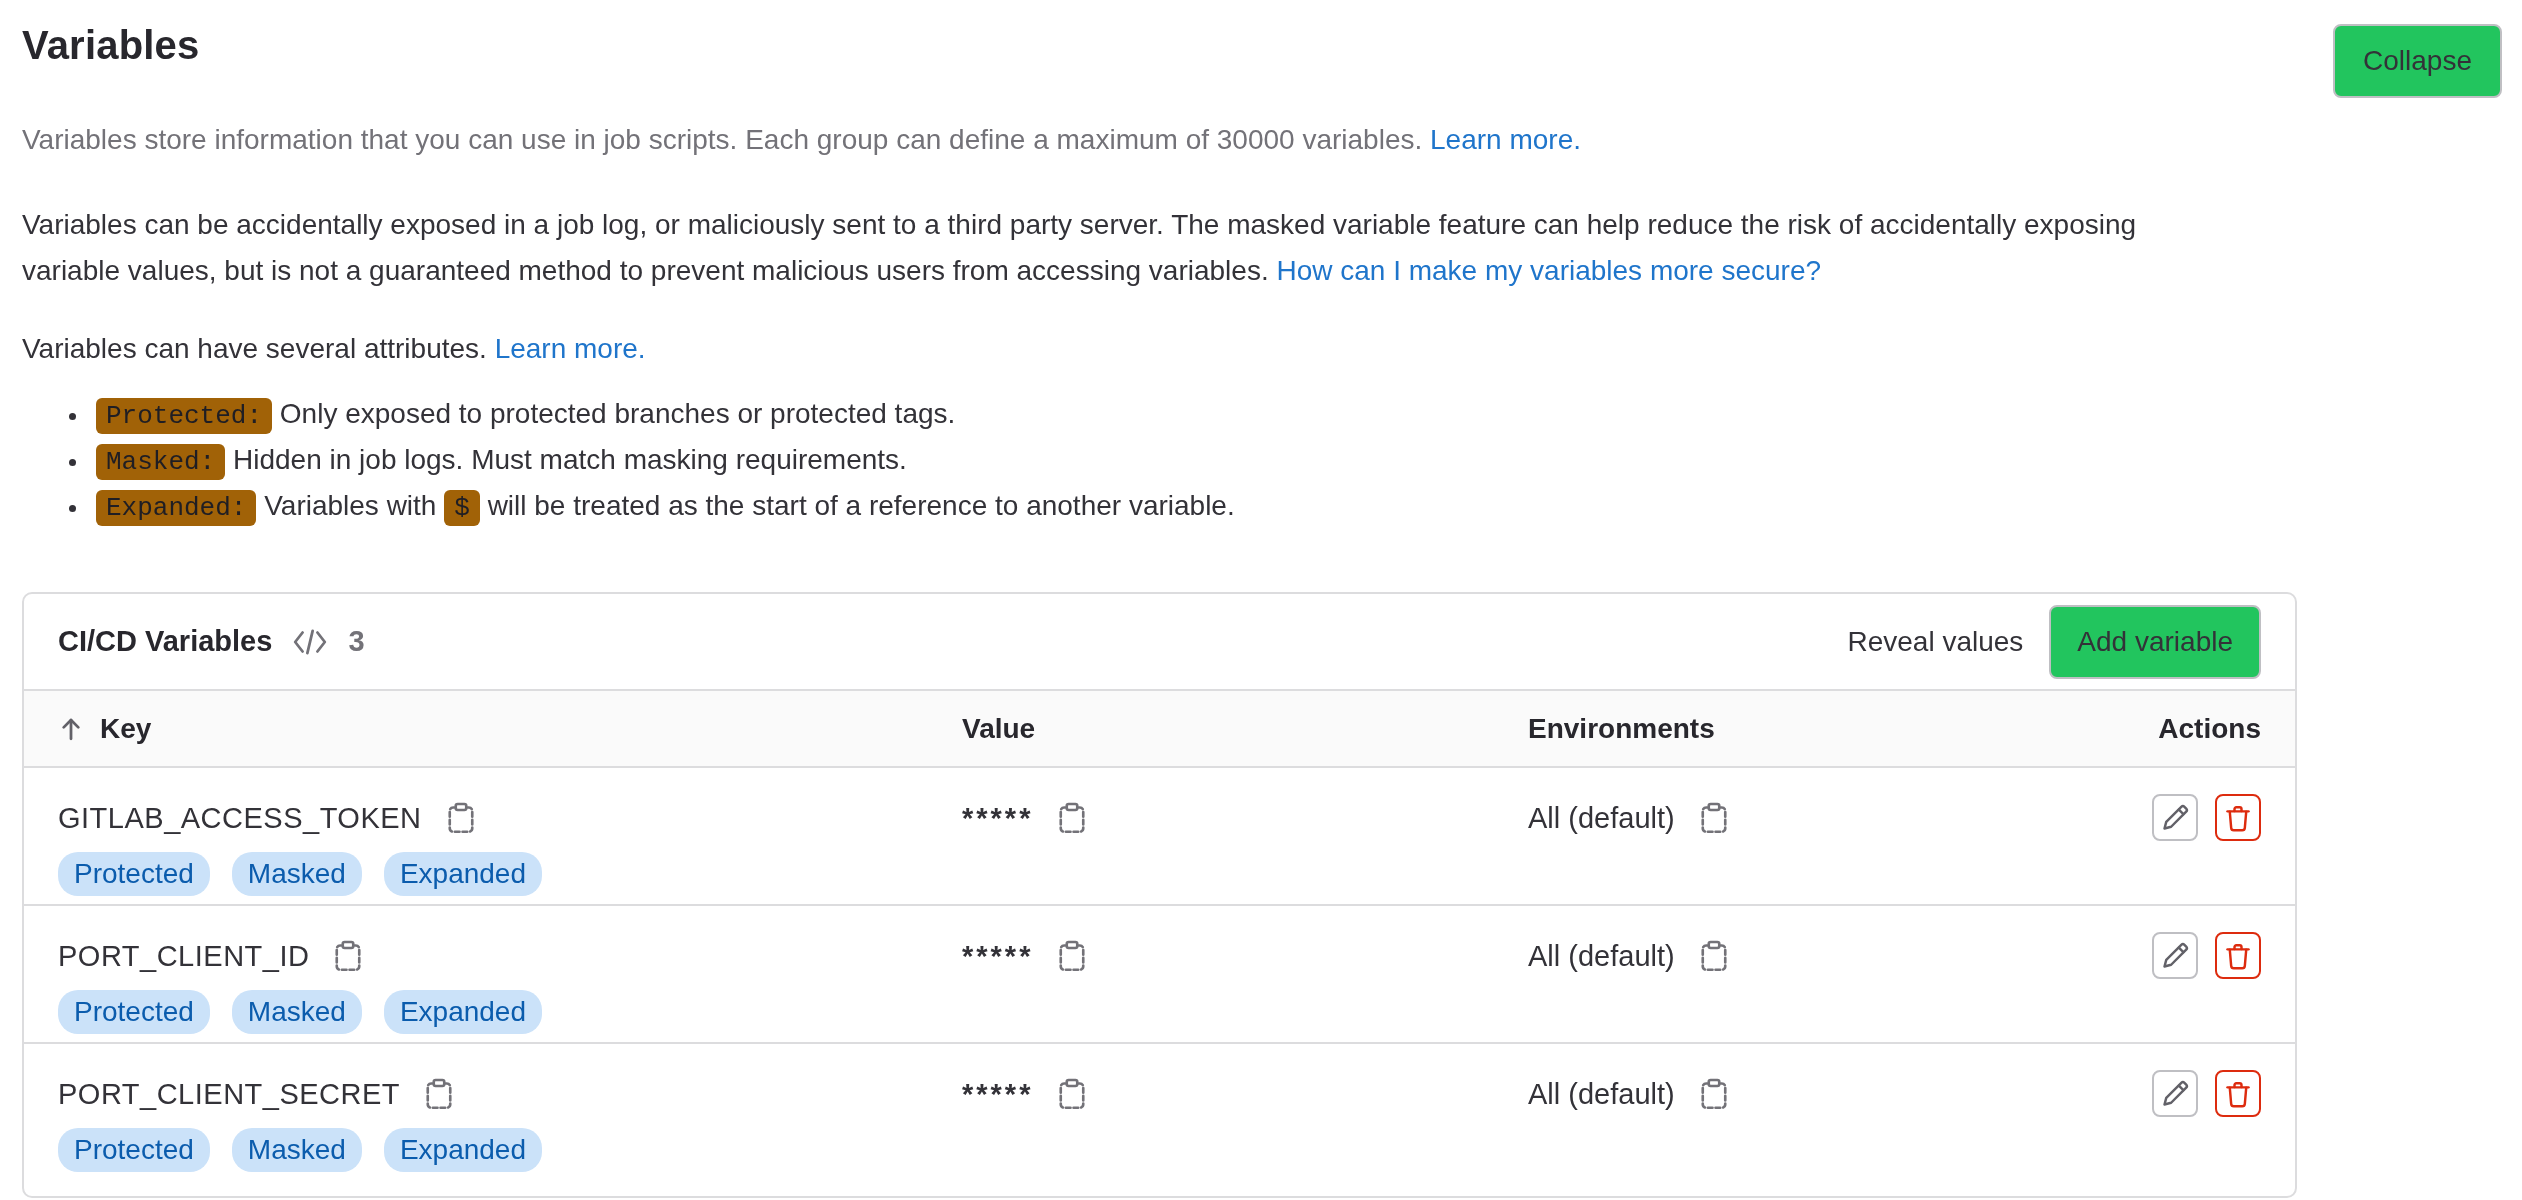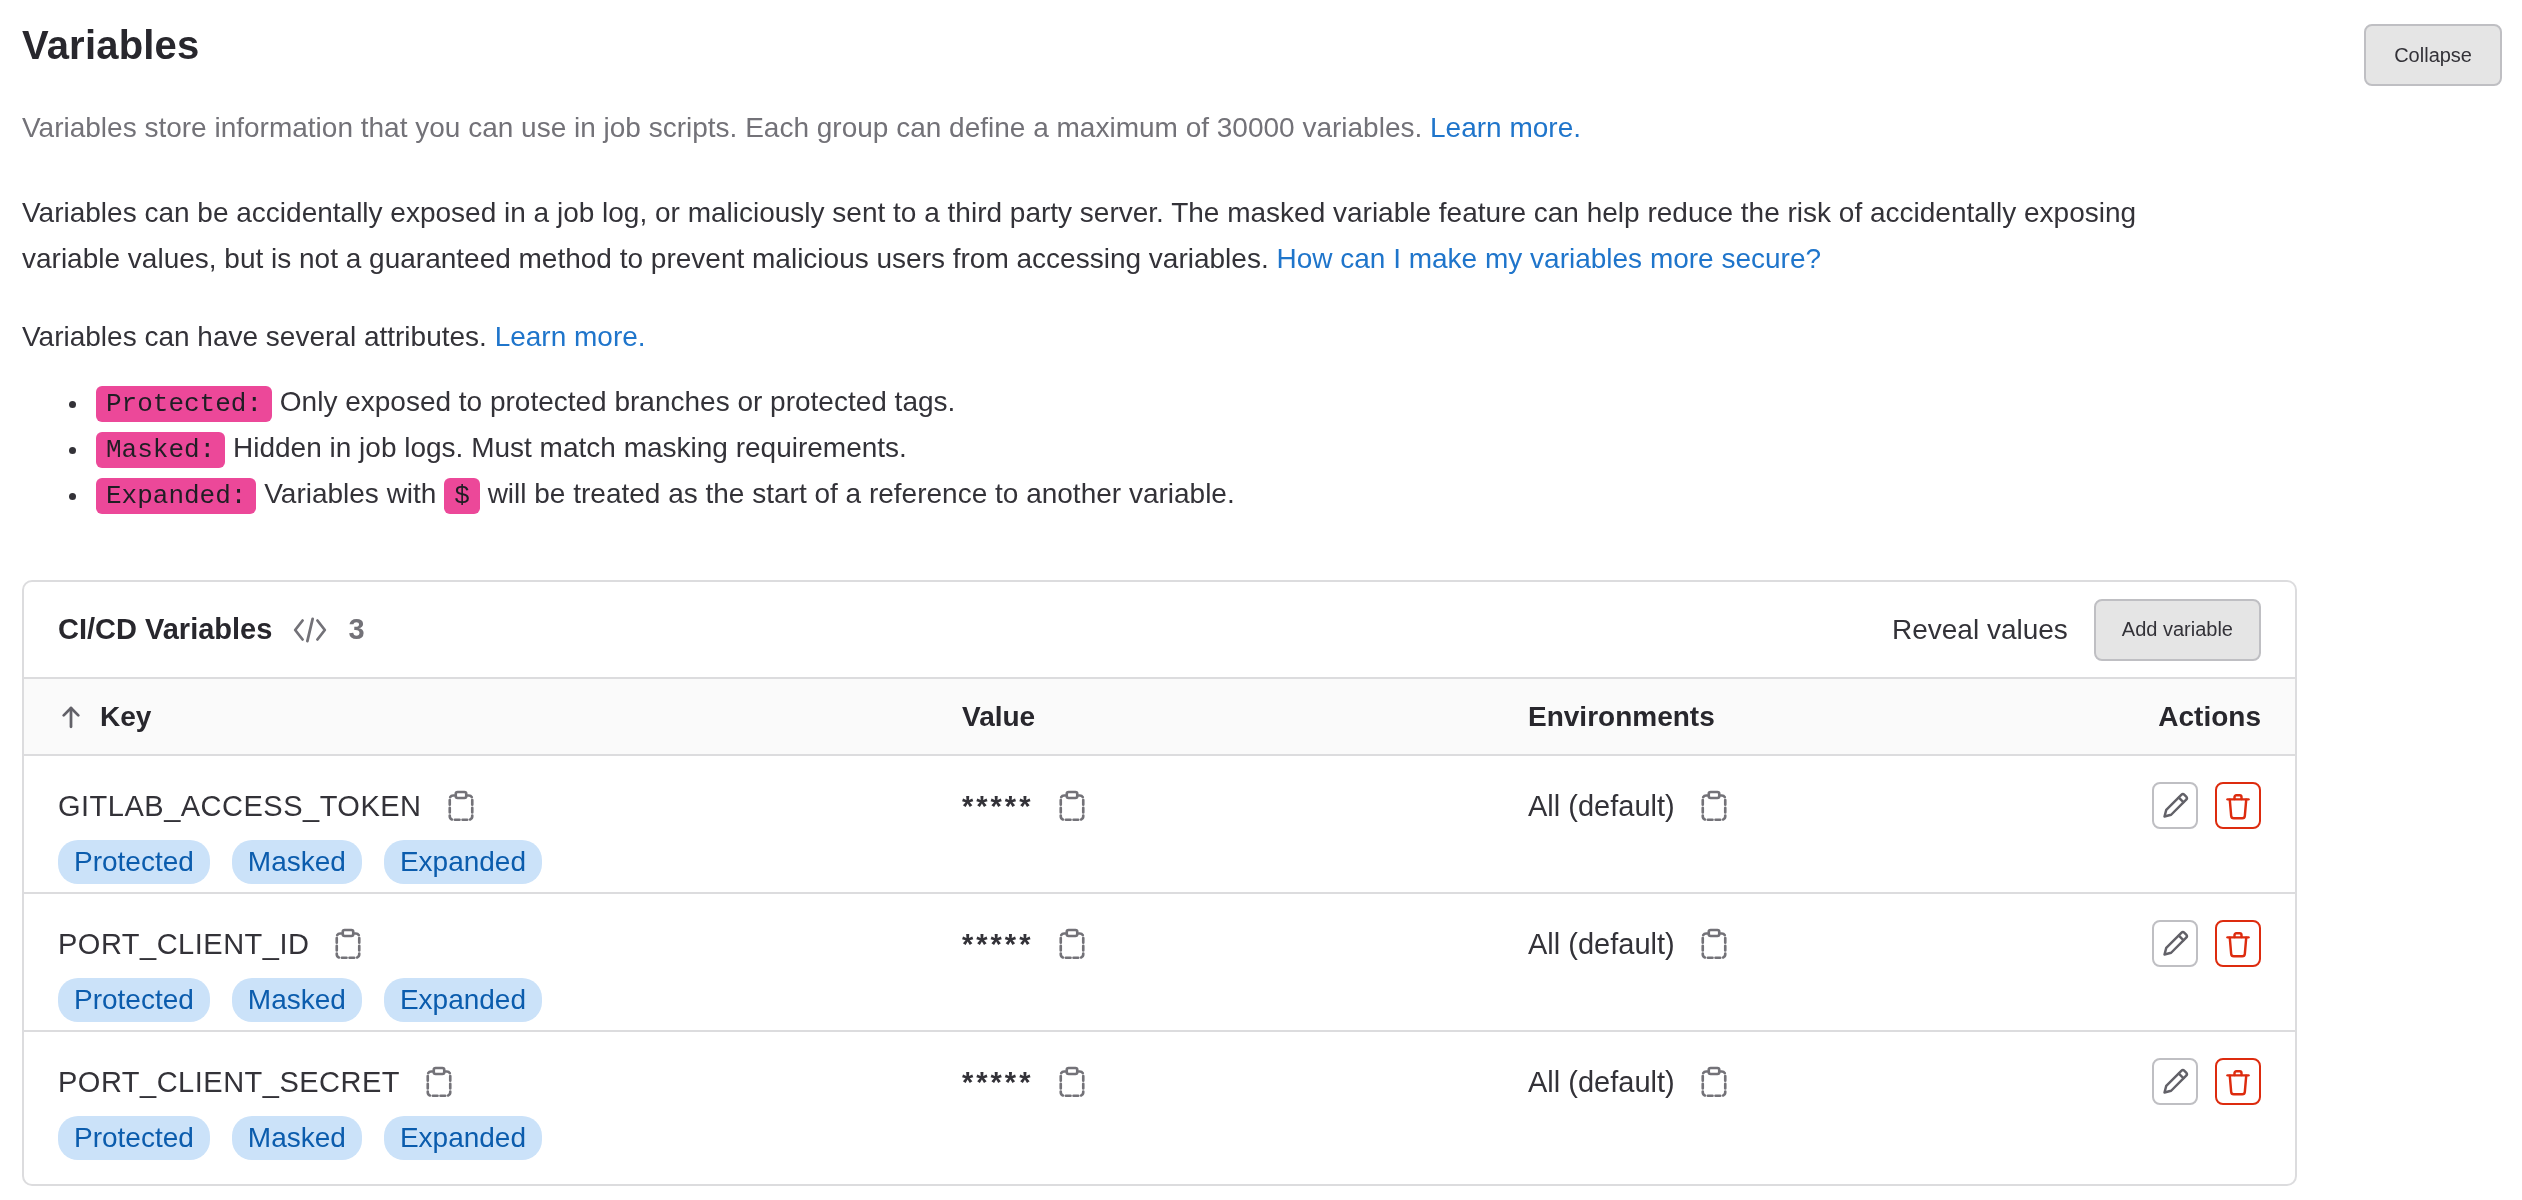--- a/index.html
+++ b/index.html
@@ -11,39 +11,39 @@
     color: #333238;
     overflow: hidden;
   }
   .page { position: relative; width: 2522px; height: 1200px; padding: 0 20px 0 22px; }
 
   
   .header-bar { display: flex; justify-content: space-between; align-items: flex-start; padding-top: 16px; }
   h1.page-title { margin: 0; font-size: 40px; line-height: 58px; font-weight: 700; color: #28272d; letter-spacing: 0.2px; }
   .btn {
     display: inline-flex; align-items: center; justify-content: center;
-    background: #e5e5e5; border: 2px solid #bfbfc3; border-radius: 8px;
-    font-size: 20px; color: #333238; font-family: inherit;
-    height: 62px; padding: 0 28px; cursor: pointer; white-space: nowrap;
+    background: #22c55e; border: 2px solid #bfbfc3; border-radius: 8px;
+    font-size: 28px; color: #333238; font-family: inherit;
+    height: 74px; padding: 0 28px; cursor: pointer; white-space: nowrap;
   }
   .collapse-btn { margin-top: 8px; }
 
   
   p { margin: 0; font-size: 28px; }
   .intro { margin-top: 22px; color: #737278; line-height: 40px; }
   .note { margin-top: 42px; color: #333238; line-height: 46px; max-width: 2340px; }
   .attrs-intro { margin-top: 32px; color: #333238; line-height: 46px; }
   a.link { color: var(--link, #1f75cb); text-decoration: none; cursor: pointer; }
 
   ul.attr-list { margin: 20px 0 0 0; padding-left: 68px; }
   ul.attr-list li { font-size: 28px; line-height: 44px; color: #333238; padding-left: 6px; }
   ul.attr-list li::marker { color: #333238; font-size: 24px; }
   code.chip {
     font-family: "Liberation Mono", "DejaVu Sans Mono", monospace;
-    font-size: 26px; background: #ec4899; color: #1f1e24;
+    font-size: 26px; background: #a16207; color: #1f1e24;
     border-radius: 6px; padding: 3px 10px;
   }
 
   
   .card {
     margin-top: 62px; width: 2275px; height: 606px;
     border: 2px solid #dcdcde; border-radius: 10px;
     background: #fff; overflow: hidden;
   }
   .card-header { height: 95px; display: flex; align-items: center; justify-content: space-between; padding: 0 34px; }

